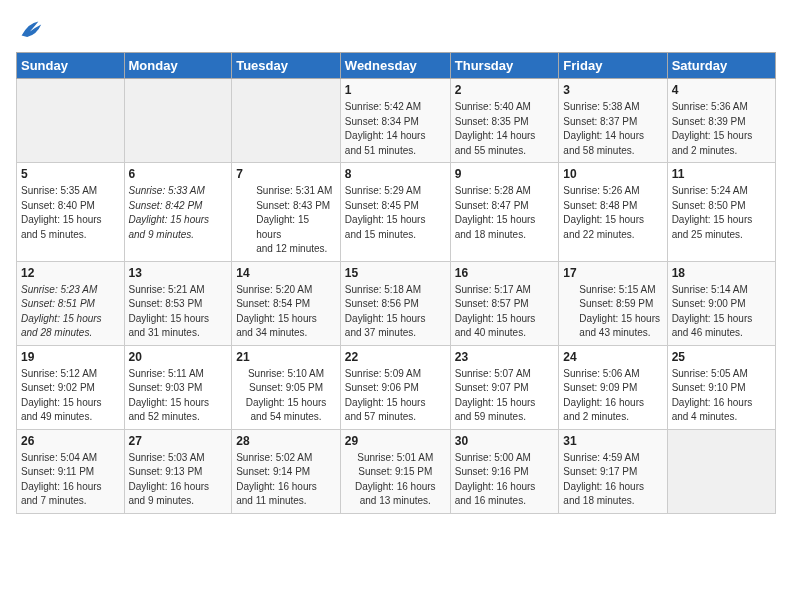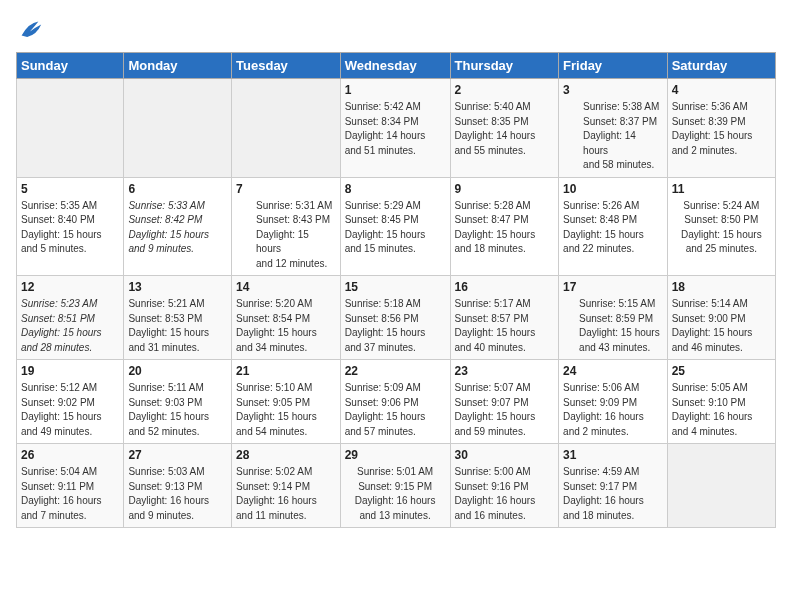--- a/index.html
+++ b/index.html
@@ -131,21 +131,21 @@
         </td>
         <td>
           <div class="day-number">2</div>
           <div class="day-info" style="white-space: pre-line;">Sunrise: 5:40 AM
 Sunset: 8:35 PM
 Daylight: 14 hours
 and 55 minutes.</div>
         </td>
         <td>
           <div class="day-number">3</div>
-          <div class="day-info" style="white-space: pre-line; margin-left: 20px;">Sunrise: 5:38 AM
+          <div class="day-info" style="white-space: pre-line;">Sunrise: 5:38 AM
 Sunset: 8:37 PM
 Daylight: 14 hours
 and 58 minutes.</div>
         </td>
         <td>
           <div class="day-number">4</div>
           <div class="day-info" style="white-space: pre-line;">Sunrise: 5:36 AM
 Sunset: 8:39 PM
 Daylight: 15 hours
 and 2 minutes.</div>
@@ -189,21 +189,21 @@
         </td>
         <td>
           <div class="day-number">10</div>
           <div class="day-info" style="white-space: pre-line;">Sunrise: 5:26 AM
 Sunset: 8:48 PM
 Daylight: 15 hours
 and 22 minutes.</div>
         </td>
         <td>
           <div class="day-number">11</div>
-          <div class="day-info" style="white-space: pre-line; text-align: center;">Sunrise: 5:24 AM
+          <div class="day-info" style="white-space: pre-line;">Sunrise: 5:24 AM
 Sunset: 8:50 PM
 Daylight: 15 hours
 and 25 minutes.</div>
         </td>
       </tr>
       <tr>
         <td>
           <div class="day-number">12</div>
           <div class="day-info" style="white-space: pre-line; font-style: italic;">Sunrise: 5:23 AM
 Sunset: 8:51 PM
@@ -263,21 +263,21 @@
         </td>
         <td>
           <div class="day-number">20</div>
           <div class="day-info" style="white-space: pre-line;">Sunrise: 5:11 AM
 Sunset: 9:03 PM
 Daylight: 15 hours
 and 52 minutes.</div>
         </td>
         <td>
           <div class="day-number">21</div>
-          <div class="day-info" style="white-space: pre-line;">Sunrise: 5:10 AM
+          <div class="day-info" style="white-space: pre-line; text-align: center;">Sunrise: 5:10 AM
 Sunset: 9:05 PM
 Daylight: 15 hours
 and 54 minutes.</div>
         </td>
         <td>
           <div class="day-number">22</div>
           <div class="day-info" style="white-space: pre-line;">Sunrise: 5:09 AM
 Sunset: 9:06 PM
 Daylight: 15 hours
 and 57 minutes.</div>

